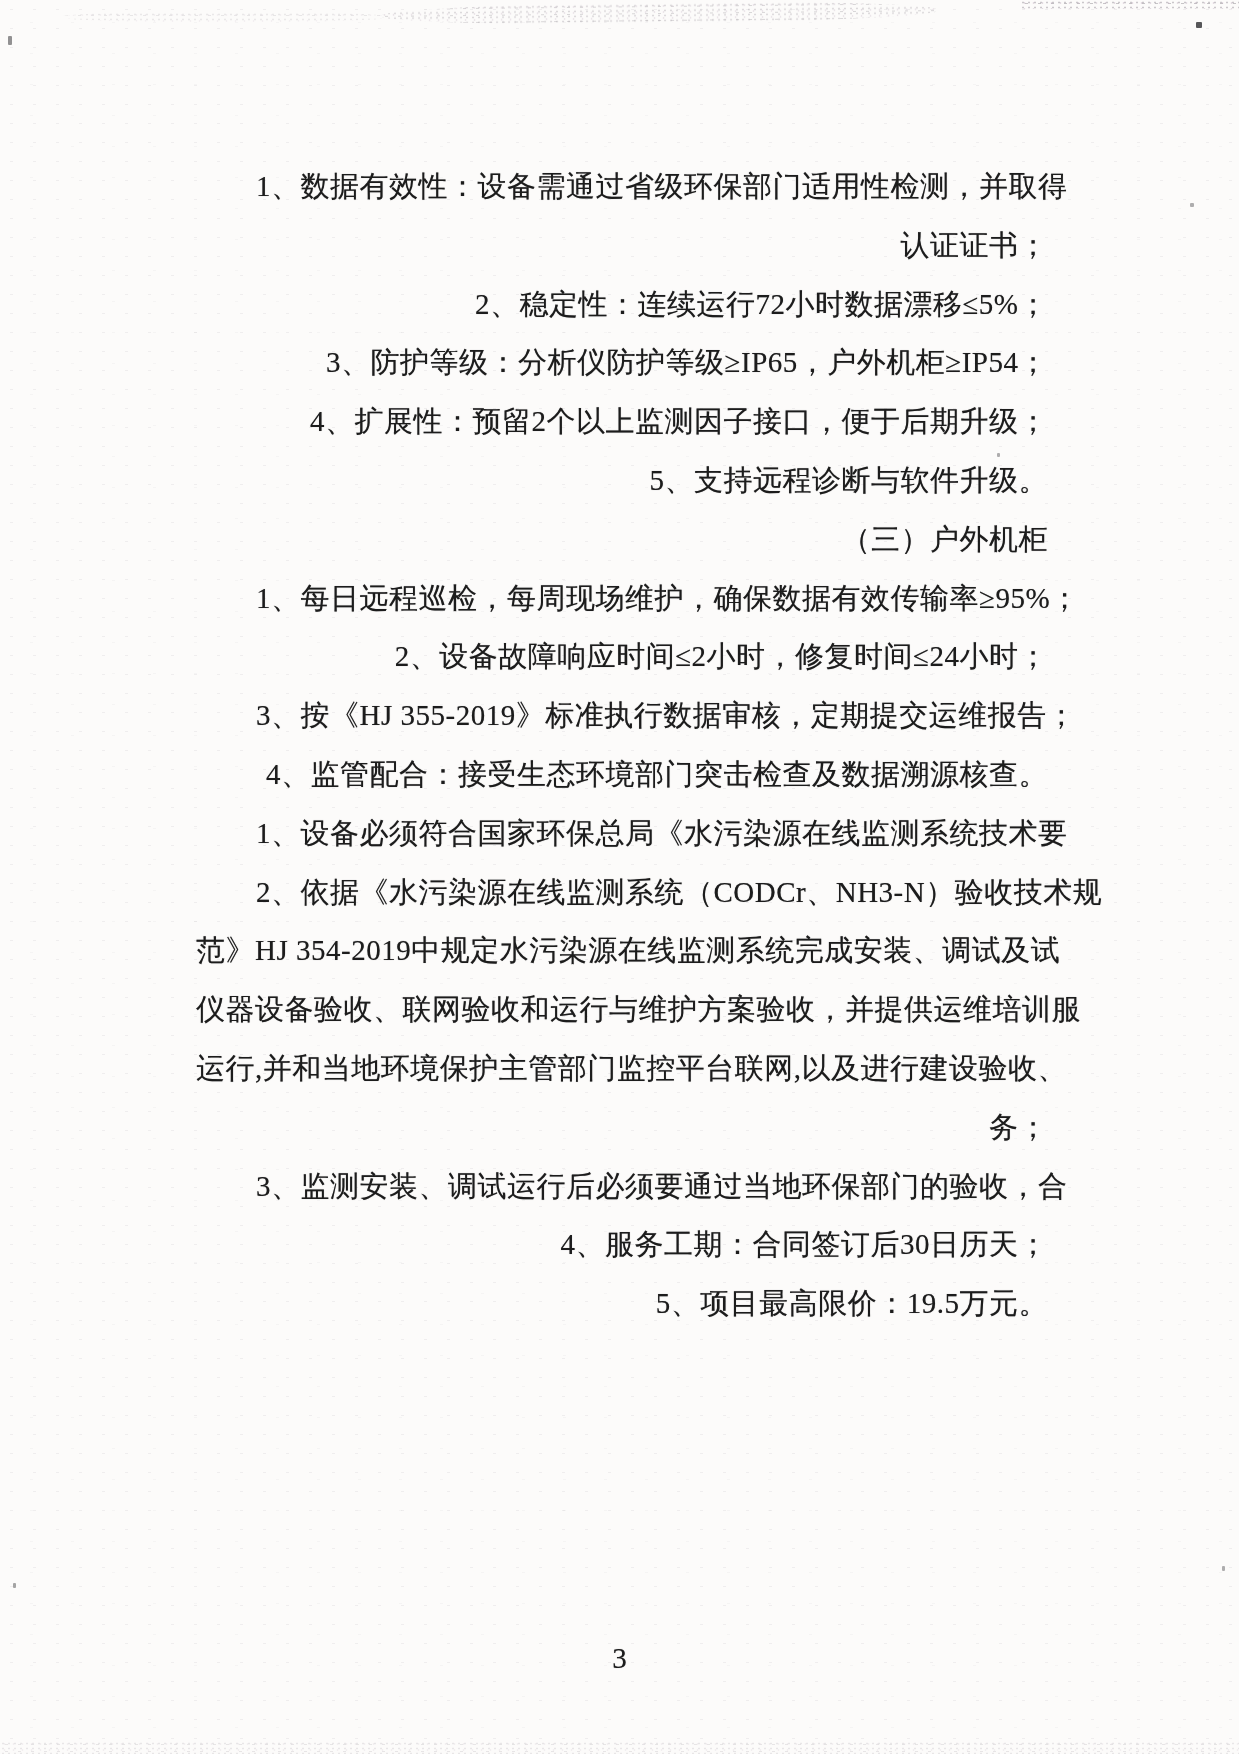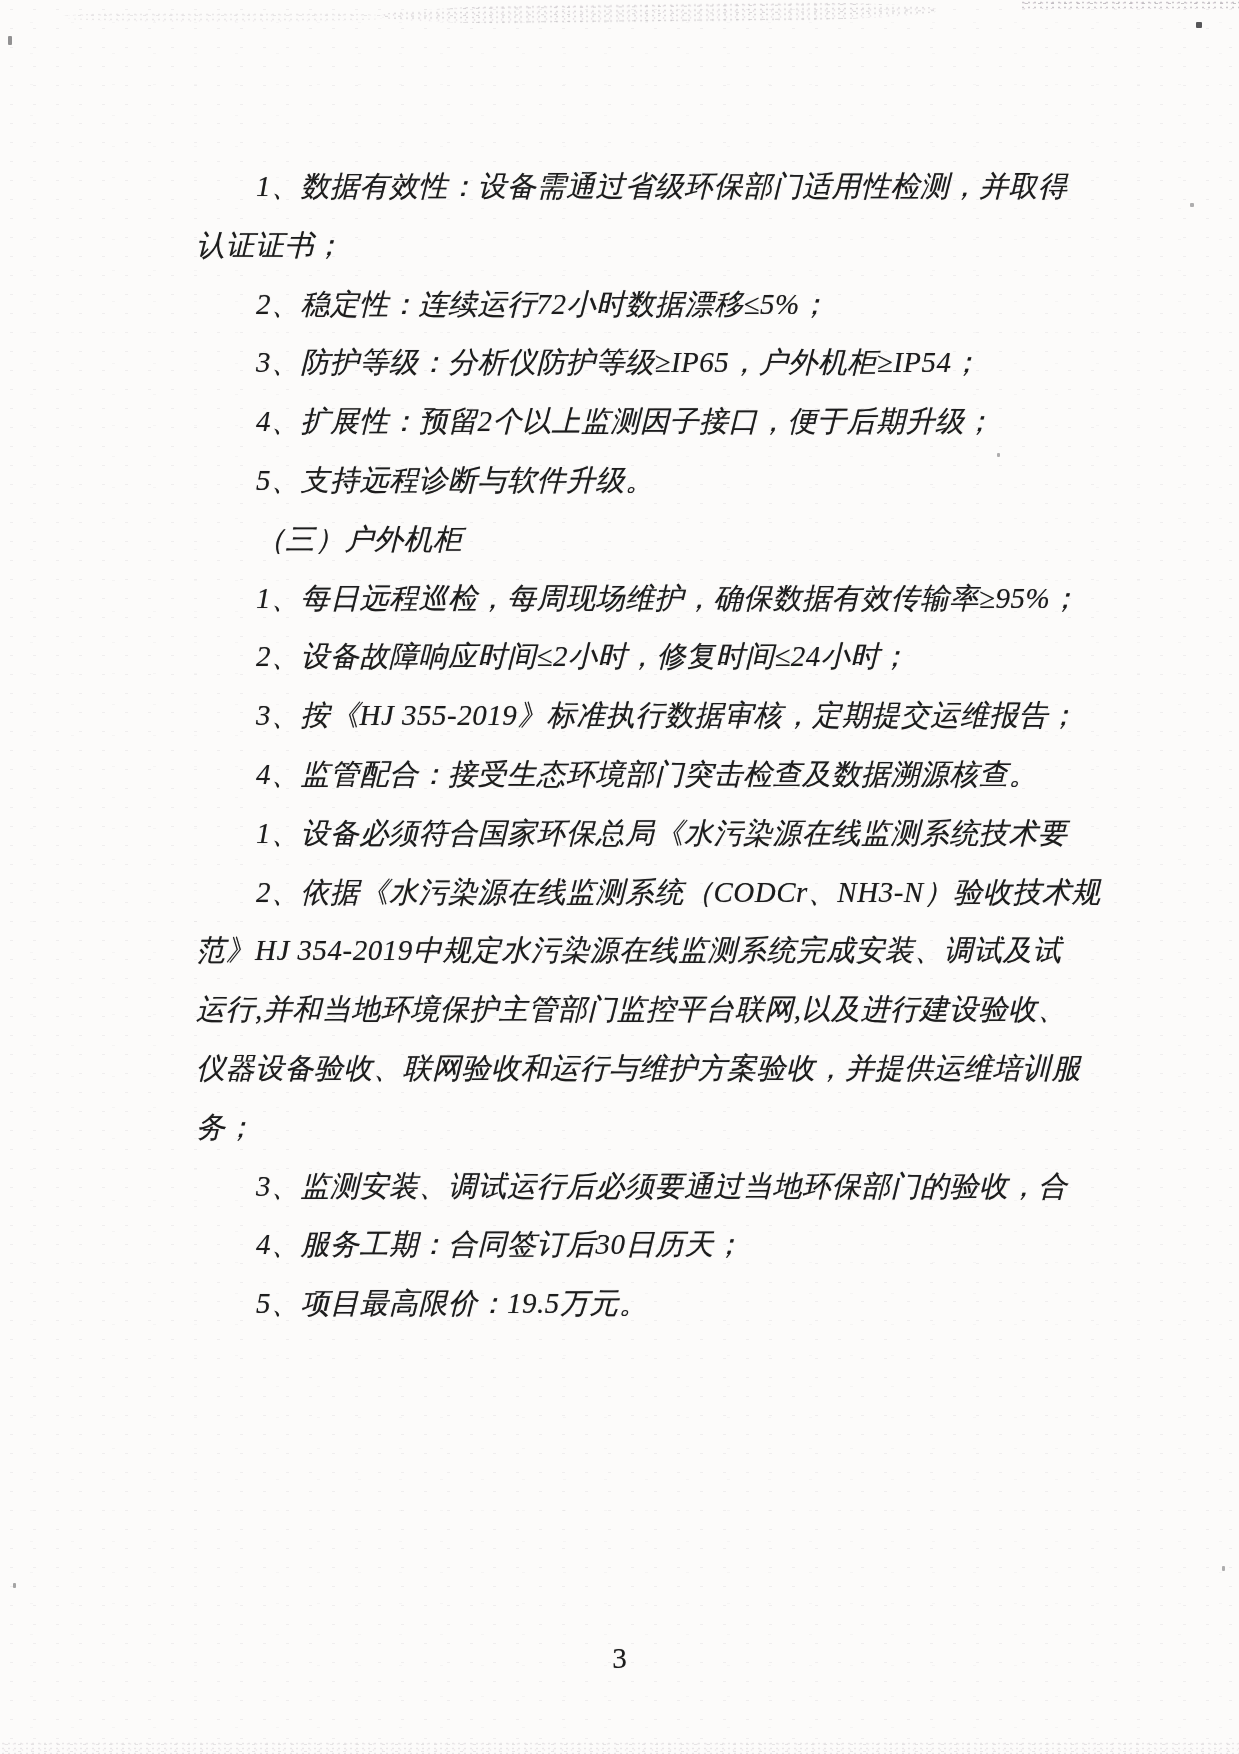--- a/index.html
+++ b/index.html
@@ -49,30 +49,30 @@
   .speck-c { left: 1190px; top: 203px; width: 4px; height: 4px; opacity: .40; }
   .speck-d { left: 997px;  top: 453px; width: 3px; height: 4px; opacity: .40; }
   .speck-e { left: 13px;   top: 1583px; width: 3px; height: 5px; opacity: .45; }
   .speck-f { left: 1222px; top: 1566px; width: 3px; height: 5px; opacity: .40; }
 
   .text-block {
     position: absolute;
     left: 196px;
     top: 157px;
     width: 852px;
-    font-style: italic;
   }
   .line {
     height: 58.8px;
     line-height: 58.8px;
     font-size: 29px;
     color: #1c1c1c;
     white-space: nowrap;
     letter-spacing: 0.5px;
     text-shadow: 0 0 0.7px rgba(30,30,32,0.55);
+    text-align: right;
   }
   .indent { padding-left: 60px; }
   .fill   { text-align: justify; text-align-last: justify; }
   .bold   { font-weight: 700; letter-spacing: 1.5px; }
 
   .page-number {
     position: absolute;
     left: 0;
     top: 1638px;
     width: 1239px;
@@ -107,21 +107,21 @@
   <div class="line indent">4、扩展性：预留2个以上监测因子接口，便于后期升级；</div>
   <div class="line indent">5、支持远程诊断与软件升级。</div>
   <div class="line indent">（三）户外机柜</div>
   <div class="line indent">1、每日远程巡检，每周现场维护，确保数据有效传输率≥95%；</div>
   <div class="line indent">2、设备故障响应时间≤2小时，修复时间≤24小时；</div>
   <div class="line indent">3、按《HJ 355-2019》标准执行数据审核，定期提交运维报告；</div>
   <div class="line indent">4、监管配合：接受生态环境部门突击检查及数据溯源核查。</div>
   <div class="line indent fill">1、设备必须符合国家环保总局《水污染源在线监测系统技术要</div>
   <div class="line indent fill">2、依据《水污染源在线监测系统（CODCr、NH3-N）验收技术规</div>
   <div class="line fill">范》HJ 354-2019中规定水污染源在线监测系统完成安装、调试及试</div>
+  <div class="line fill">仪器设备验收、联网验收和运行与维护方案验收，并提供运维培训服</div>
   <div class="line fill">运行,并和当地环境保护主管部门监控平台联网,以及进行建设验收、</div>
-  <div class="line fill">仪器设备验收、联网验收和运行与维护方案验收，并提供运维培训服</div>
   <div class="line">务；</div>
   <div class="line indent fill">3、监测安装、调试运行后必须要通过当地环保部门的验收，合</div>
   <div class="line indent">4、服务工期：合同签订后30日历天；</div>
   <div class="line indent">5、项目最高限价：19.5万元。</div>
 </div>
 
 <div class="page-number">3</div>
 
 </body></html>

